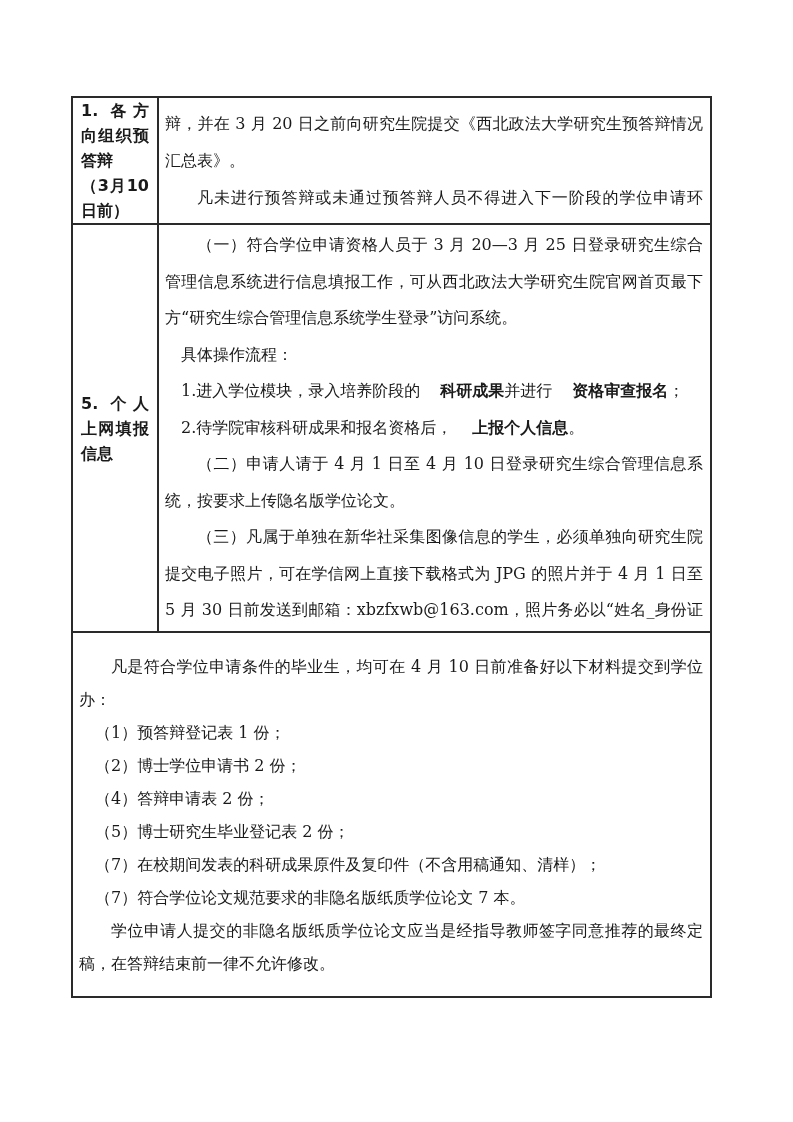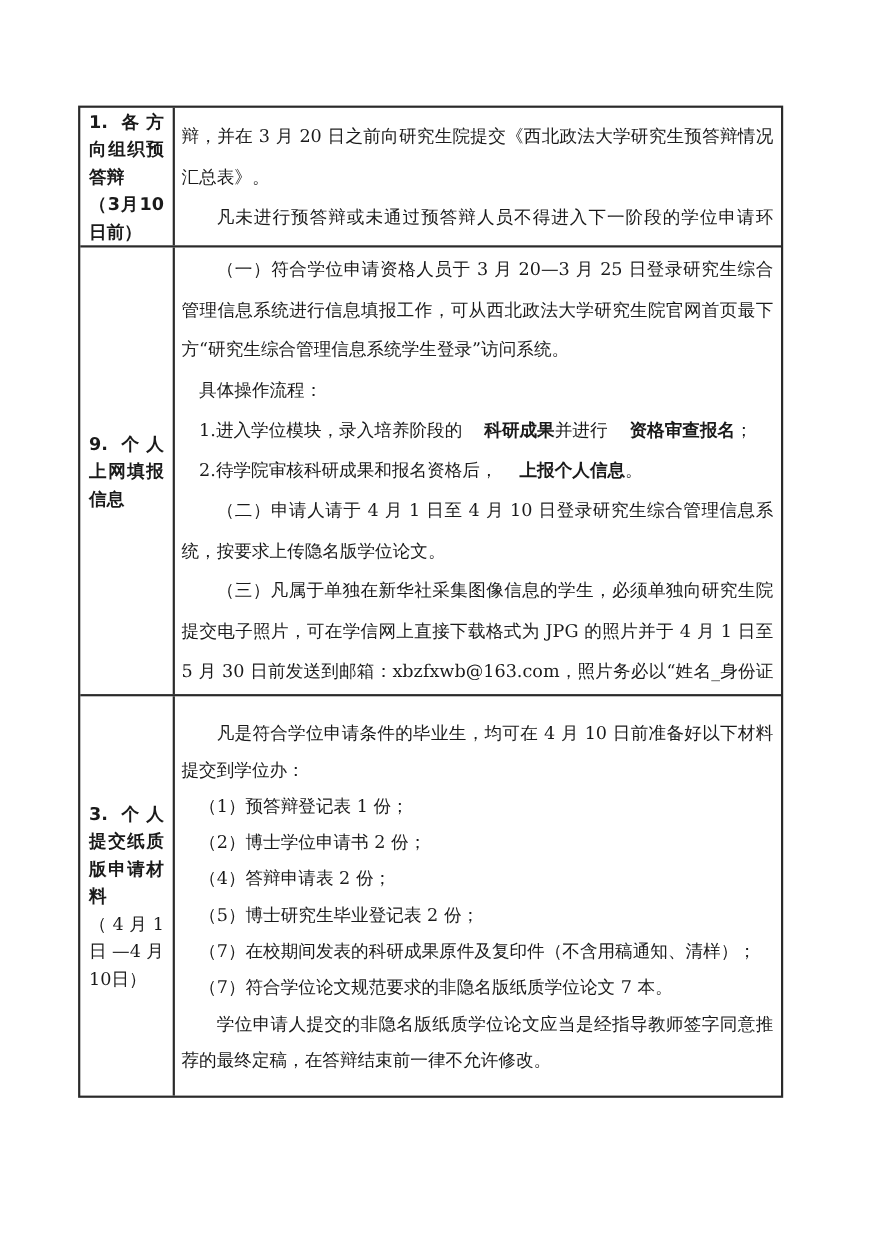--- a/index.html
+++ b/index.html
@@ -92,36 +92,32 @@
           <span class="htext">1. 各方向组织预答辩</span>
           <span class="hnote bold">（3月10日前）</span>
         </div>
         <div class="ccell">
           <p class="para indent-2"><span>各方向按照学校相关规定在 3 月 10 日之前组织本方向学生进行预答辩，并在 3 月 20 日之前向研究生院提交《西北政法大学研究生预答辩情况汇总表》。</span></p>
           <p class="para indent-2"><span>凡未进行预答辩或未通过预答辩人员不得进入下一阶段的学位申请环节。</span></p>
         </div>
       </div>
       <div class="row row-2">
         <div class="hcell">
-          <span class="htext">9. 个人上网填报信息</span>
+          <span class="htext">5. 个人上网填报信息</span>
         </div>
         <div class="ccell">
           <p class="para indent-2"><span>（一）符合学位申请资格人员于 3 月 20—3 月 25 日登录研究生综合管理信息系统进行信息填报工作，可从西北政法大学研究生院官网首页最下方“研究生综合管理信息系统学生登录”访问系统。</span></p>
           <p class="para indent-1"><span>具体操作流程：</span></p>
           <p class="para indent-1"><span>1.进入学位模块，录入培养阶段的</span><span class="hl">科研成果</span><span>并进行</span><span class="hl">资格审查报名</span><span>；</span></p>
           <p class="para indent-1"><span>2.待学院审核科研成果和报名资格后，</span><span class="hl">上报个人信息</span><span>。</span></p>
           <p class="para indent-2"><span>（二）申请人请于 4 月 1 日至 4 月 10 日登录研究生综合管理信息系统，按要求上传隐名版学位论文。</span></p>
           <p class="para indent-2"><span>（三）凡属于单独在新华社采集图像信息的学生，必须单独向研究生院提交电子照片，可在学信网上直接下载格式为 JPG 的照片并于 4 月 1 日至 5 月 30 日前发送到邮箱：xbzfxwb@163.com，照片务必以“姓名_身份证号.jpg”命名。</span></p>
         </div>
       </div>
       <div class="row row-3">
-        <div class="hcell">
-          <span class="htext">3. 个人提交纸质版申请材料</span>
-          <span class="hnote regular">（4月1日—4月10日）</span>
-        </div>
         <div class="ccell">
           <p class="para indent-2"><span>凡是符合学位申请条件的毕业生，均可在 4 月 10 日前准备好以下材料提交到学位办：</span></p>
           <p class="para indent-1"><span>（1）预答辩登记表 1 份；</span></p>
           <p class="para indent-1"><span>（2）博士学位申请书 2 份；</span></p>
           <p class="para indent-1"><span>（4）答辩申请表 2 份；</span></p>
           <p class="para indent-1"><span>（5）博士研究生毕业登记表 2 份；</span></p>
           <p class="para indent-1"><span>（7）在校期间发表的科研成果原件及复印件（不含用稿通知、清样）；</span></p>
           <p class="para indent-1"><span>（7）符合学位论文规范要求的非隐名版纸质学位论文 7 本。</span></p>
           <p class="para indent-2"><span>学位申请人提交的非隐名版纸质学位论文应当是经指导教师签字同意推荐的最终定稿，在答辩结束前一律不允许修改。</span></p>
         </div>

